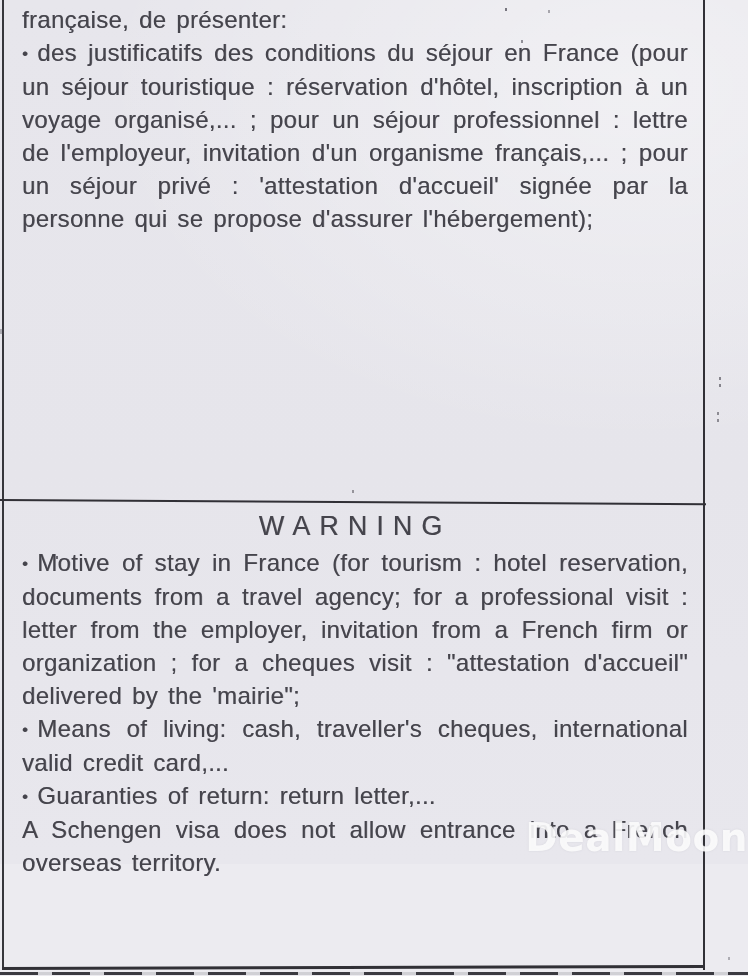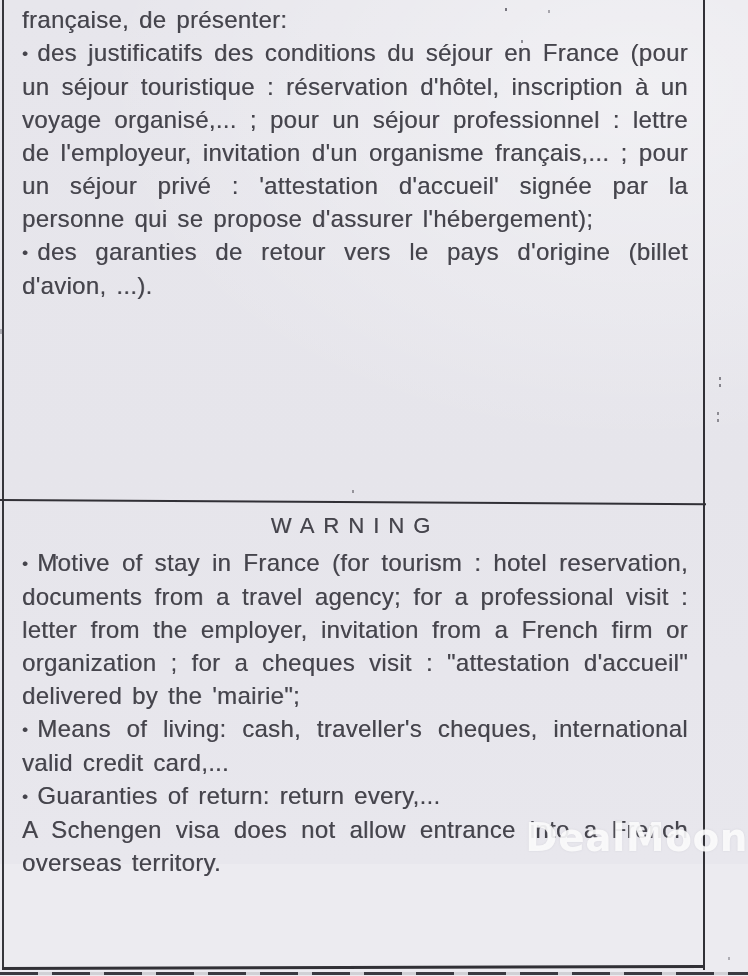--- a/index.html
+++ b/index.html
@@ -60,21 +60,21 @@
     text-shadow: 0.4px 0.3px 0.4px rgba(68,67,75,0.55);
   }
   .bullet {
     display: inline-block;
     font-size: 17px;
     vertical-align: 2px;
     margin-right: 9px;
   }
   h2.warning-title {
     margin: 0;
-    font-size: 22px;
+    font-size: 27px;
     font-weight: normal;
     line-height: 40px;
     letter-spacing: 9px;
     text-align: center;
     text-shadow: 0.4px 0.3px 0.4px rgba(68,67,75,0.55);
   }
   
   .noise {
     position: absolute; left: 0; top: 0; width: 2px; height: 3px;
     background: transparent;
@@ -111,33 +111,32 @@
   <div class="b-right"></div>
 
   <div class="content">
 
     <section class="sec-french">
       <p>française, de présenter:</p>
 
       <p><span class="bullet">•</span><span>des justificatifs des conditions du séjour en France (pour un séjour touristique : réservation d'hôtel, inscription à un voyage organisé,... ; pour un séjour professionnel : lettre de l'employeur, invitation d'un organisme français,... ; pour un séjour privé : 'attestation d'accueil' signée par la personne qui se propose d'assurer l'hébergement);</span></p>
 
 
-      <p><span class="bullet">•</span><span>des garanties de retour vers le pays d'origine (billet d'avion, ...).</span></p>
 
     </section>
 
     <section class="sec-warning">
       <h2 class="warning-title">WARNING</h2>
 
 
       <p><span class="bullet">•</span><span>Motive of stay in France (for tourism : hotel reservation, documents from a travel agency; for a professional visit : letter from the employer, invitation from a French firm or organization ; for a cheques visit : "attestation d'accueil" delivered by the 'mairie";</span></p>
 
       <p><span class="bullet">•</span><span>Means of living: cash, traveller's cheques, international valid credit card,...</span></p>
 
-      <p><span class="bullet">•</span><span>Guaranties of return: return every,...</span></p>
+      <p><span class="bullet">•</span><span>Guaranties of return: return letter,...</span></p>
 
       <p>A Schengen visa does not allow entrance into a French overseas territory.</p>
     </section>
 
   </div>
 
   <div class="divider"></div>
   <div class="b-bottom"></div>
   <div class="b-bottom2"></div>
   <div class="noise"></div>

